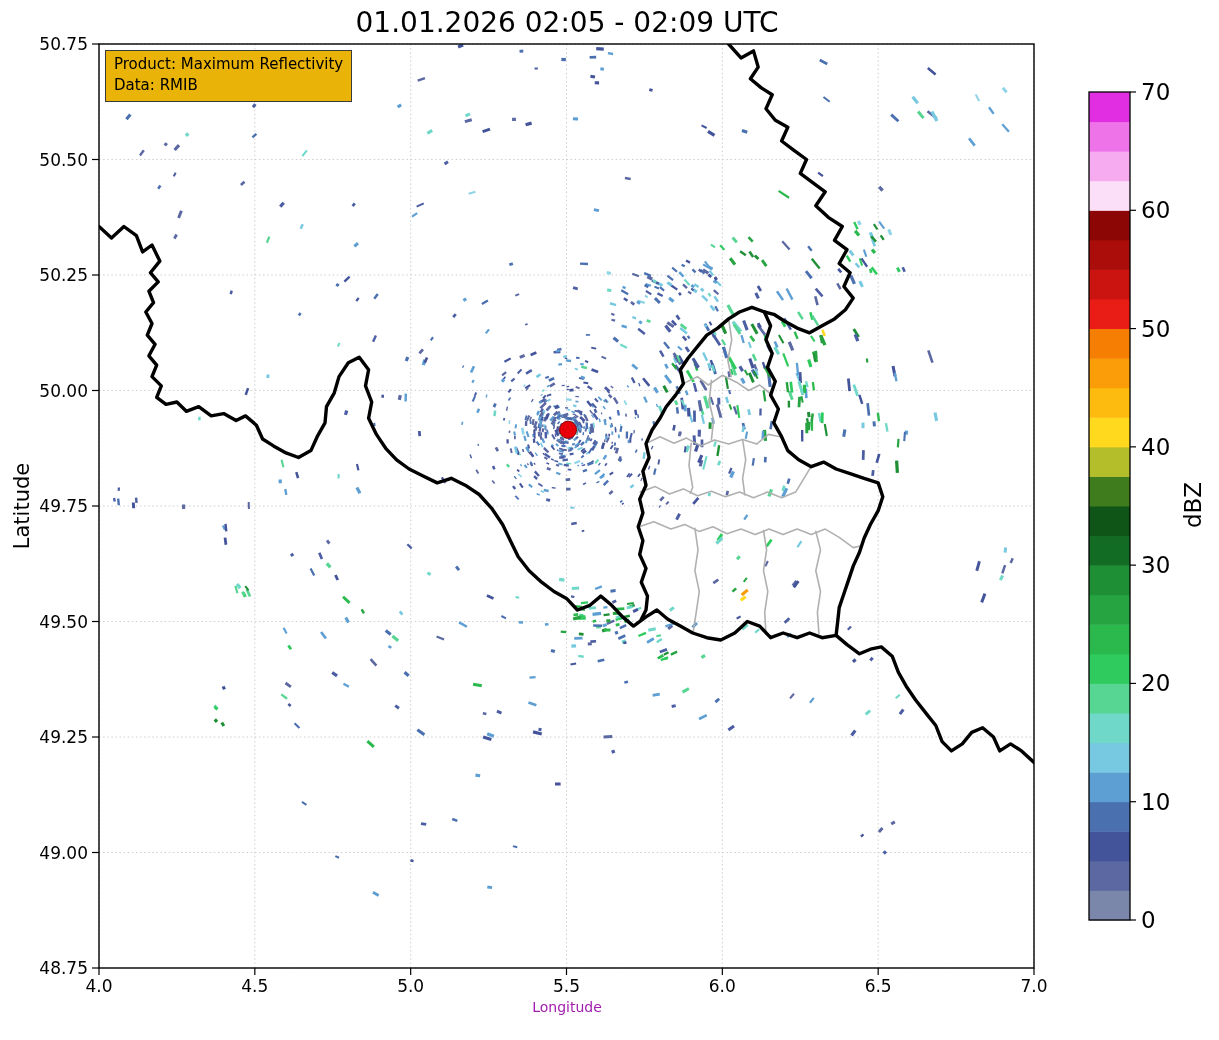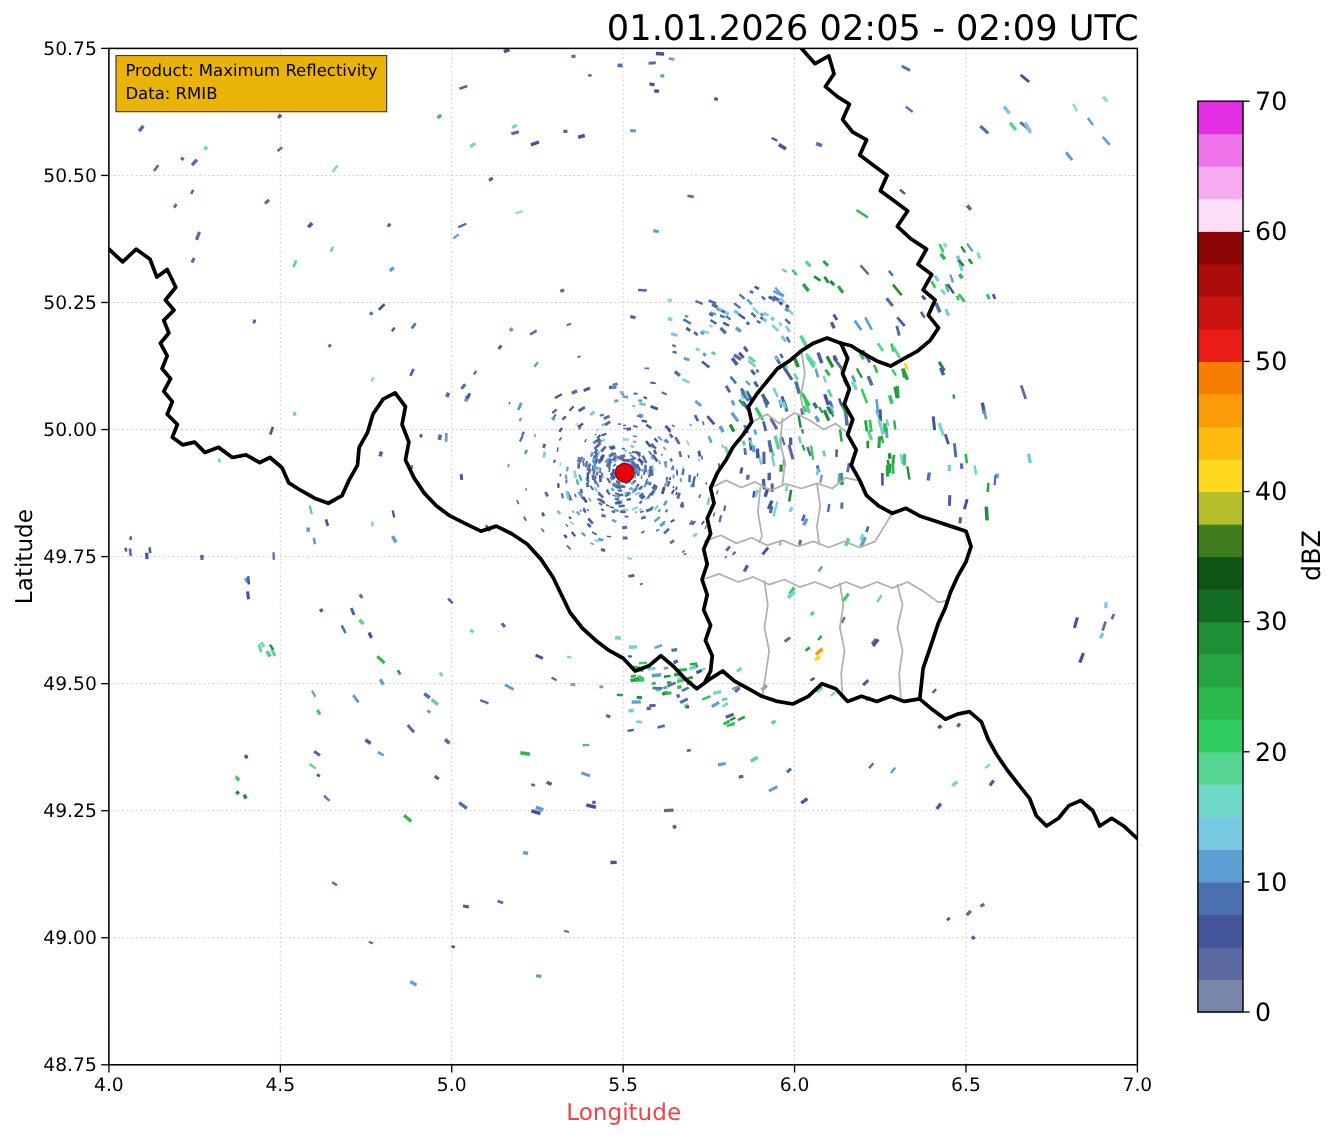--- a/index.html
+++ b/index.html
@@ -1,22 +1,22 @@
 <!DOCTYPE html>
 <html><head>
 <meta charset="utf-8">
 <style>
   html,body{margin:0;padding:0;background:#ffffff;}
   #figure{position:relative;width:1219px;height:1040px;background:#ffffff;
           font-family:"DejaVu Sans","Liberation Sans",sans-serif;overflow:hidden;}
   #map-svg{position:absolute;left:0;top:0;}
-  .fig-title{position:absolute;left:99px;top:6px;width:936px;text-align:right;
-             font-size:32px;color:#000;}
+  .fig-title{position:absolute;left:99px;top:6px;width:936px;text-align:center;
+             font-size:28px;color:#000;}
   .x-label{position:absolute;left:99px;top:999px;width:936px;text-align:center;
-           font-size:21px;color:#ef4444;}
+           font-size:14px;color:#a21caf;}
   .y-label{position:absolute;left:22px;top:506px;transform:translate(-50%,-50%) rotate(-90deg);
            font-size:21px;color:#000;white-space:nowrap;}
   .cb-label{position:absolute;left:1193px;top:505px;transform:translate(-50%,-50%) rotate(-90deg);
             font-size:23px;color:#000;white-space:nowrap;}
   .info-box{position:absolute;left:105px;top:50px;background:#eab308;border:1px solid #3c3c3c;
             padding:3px 8px 4px 8px;font-size:15px;line-height:1.42;color:#000;}
 </style>
 </head>
 <body>
 

